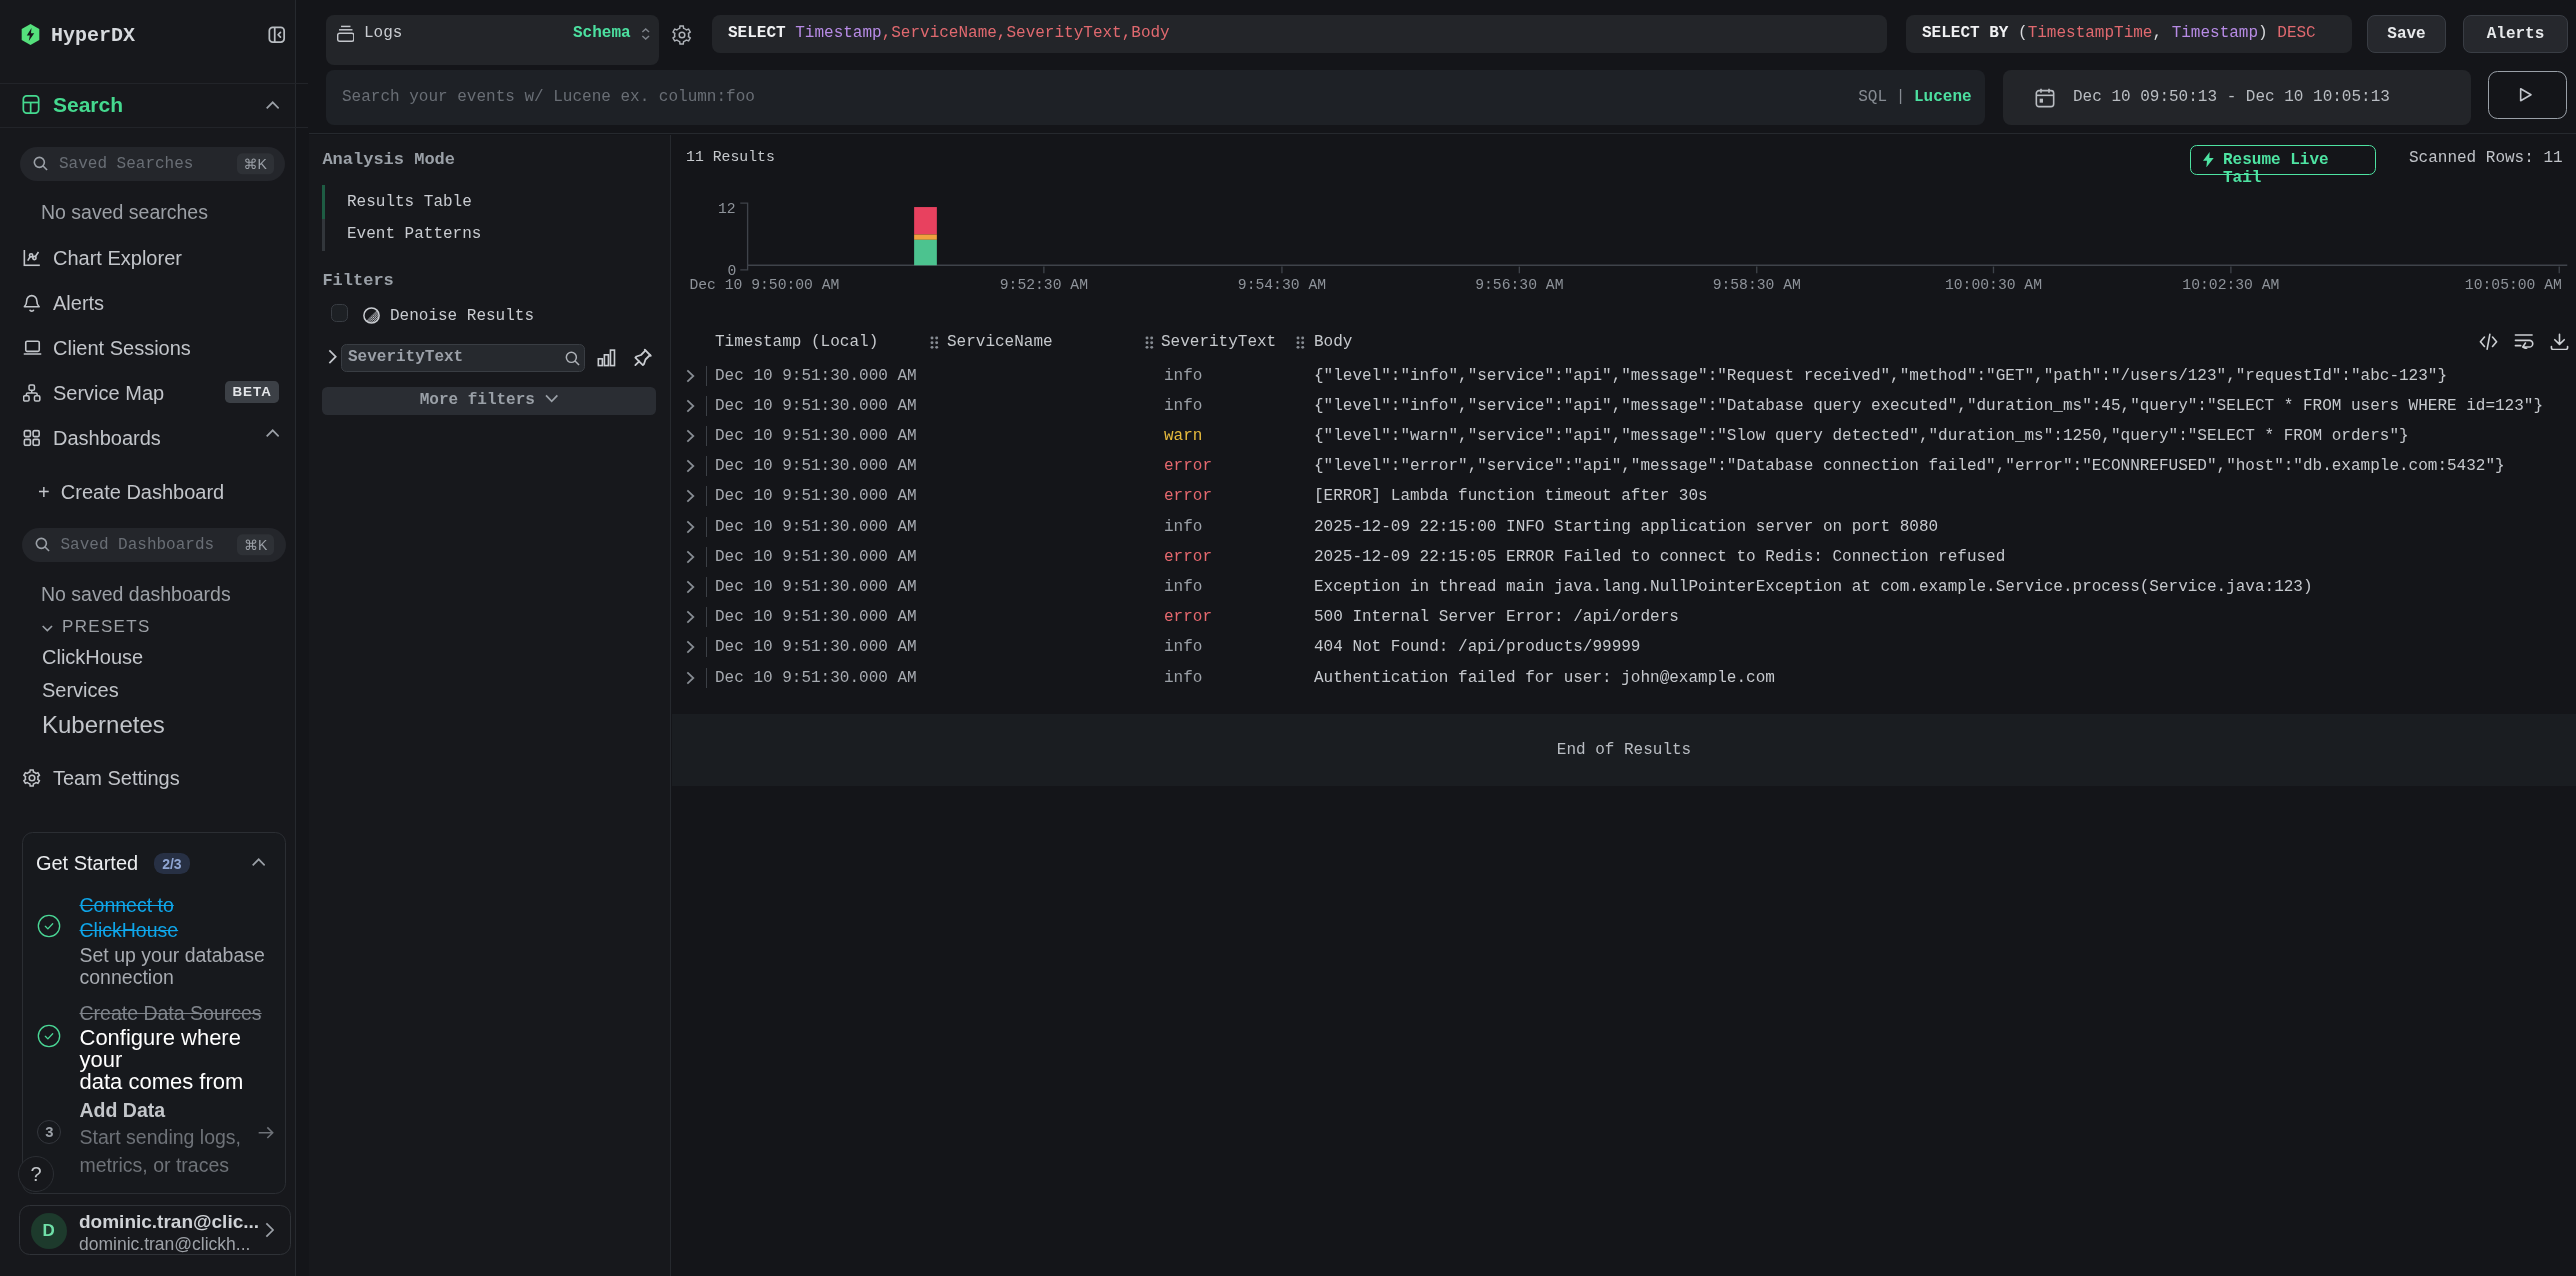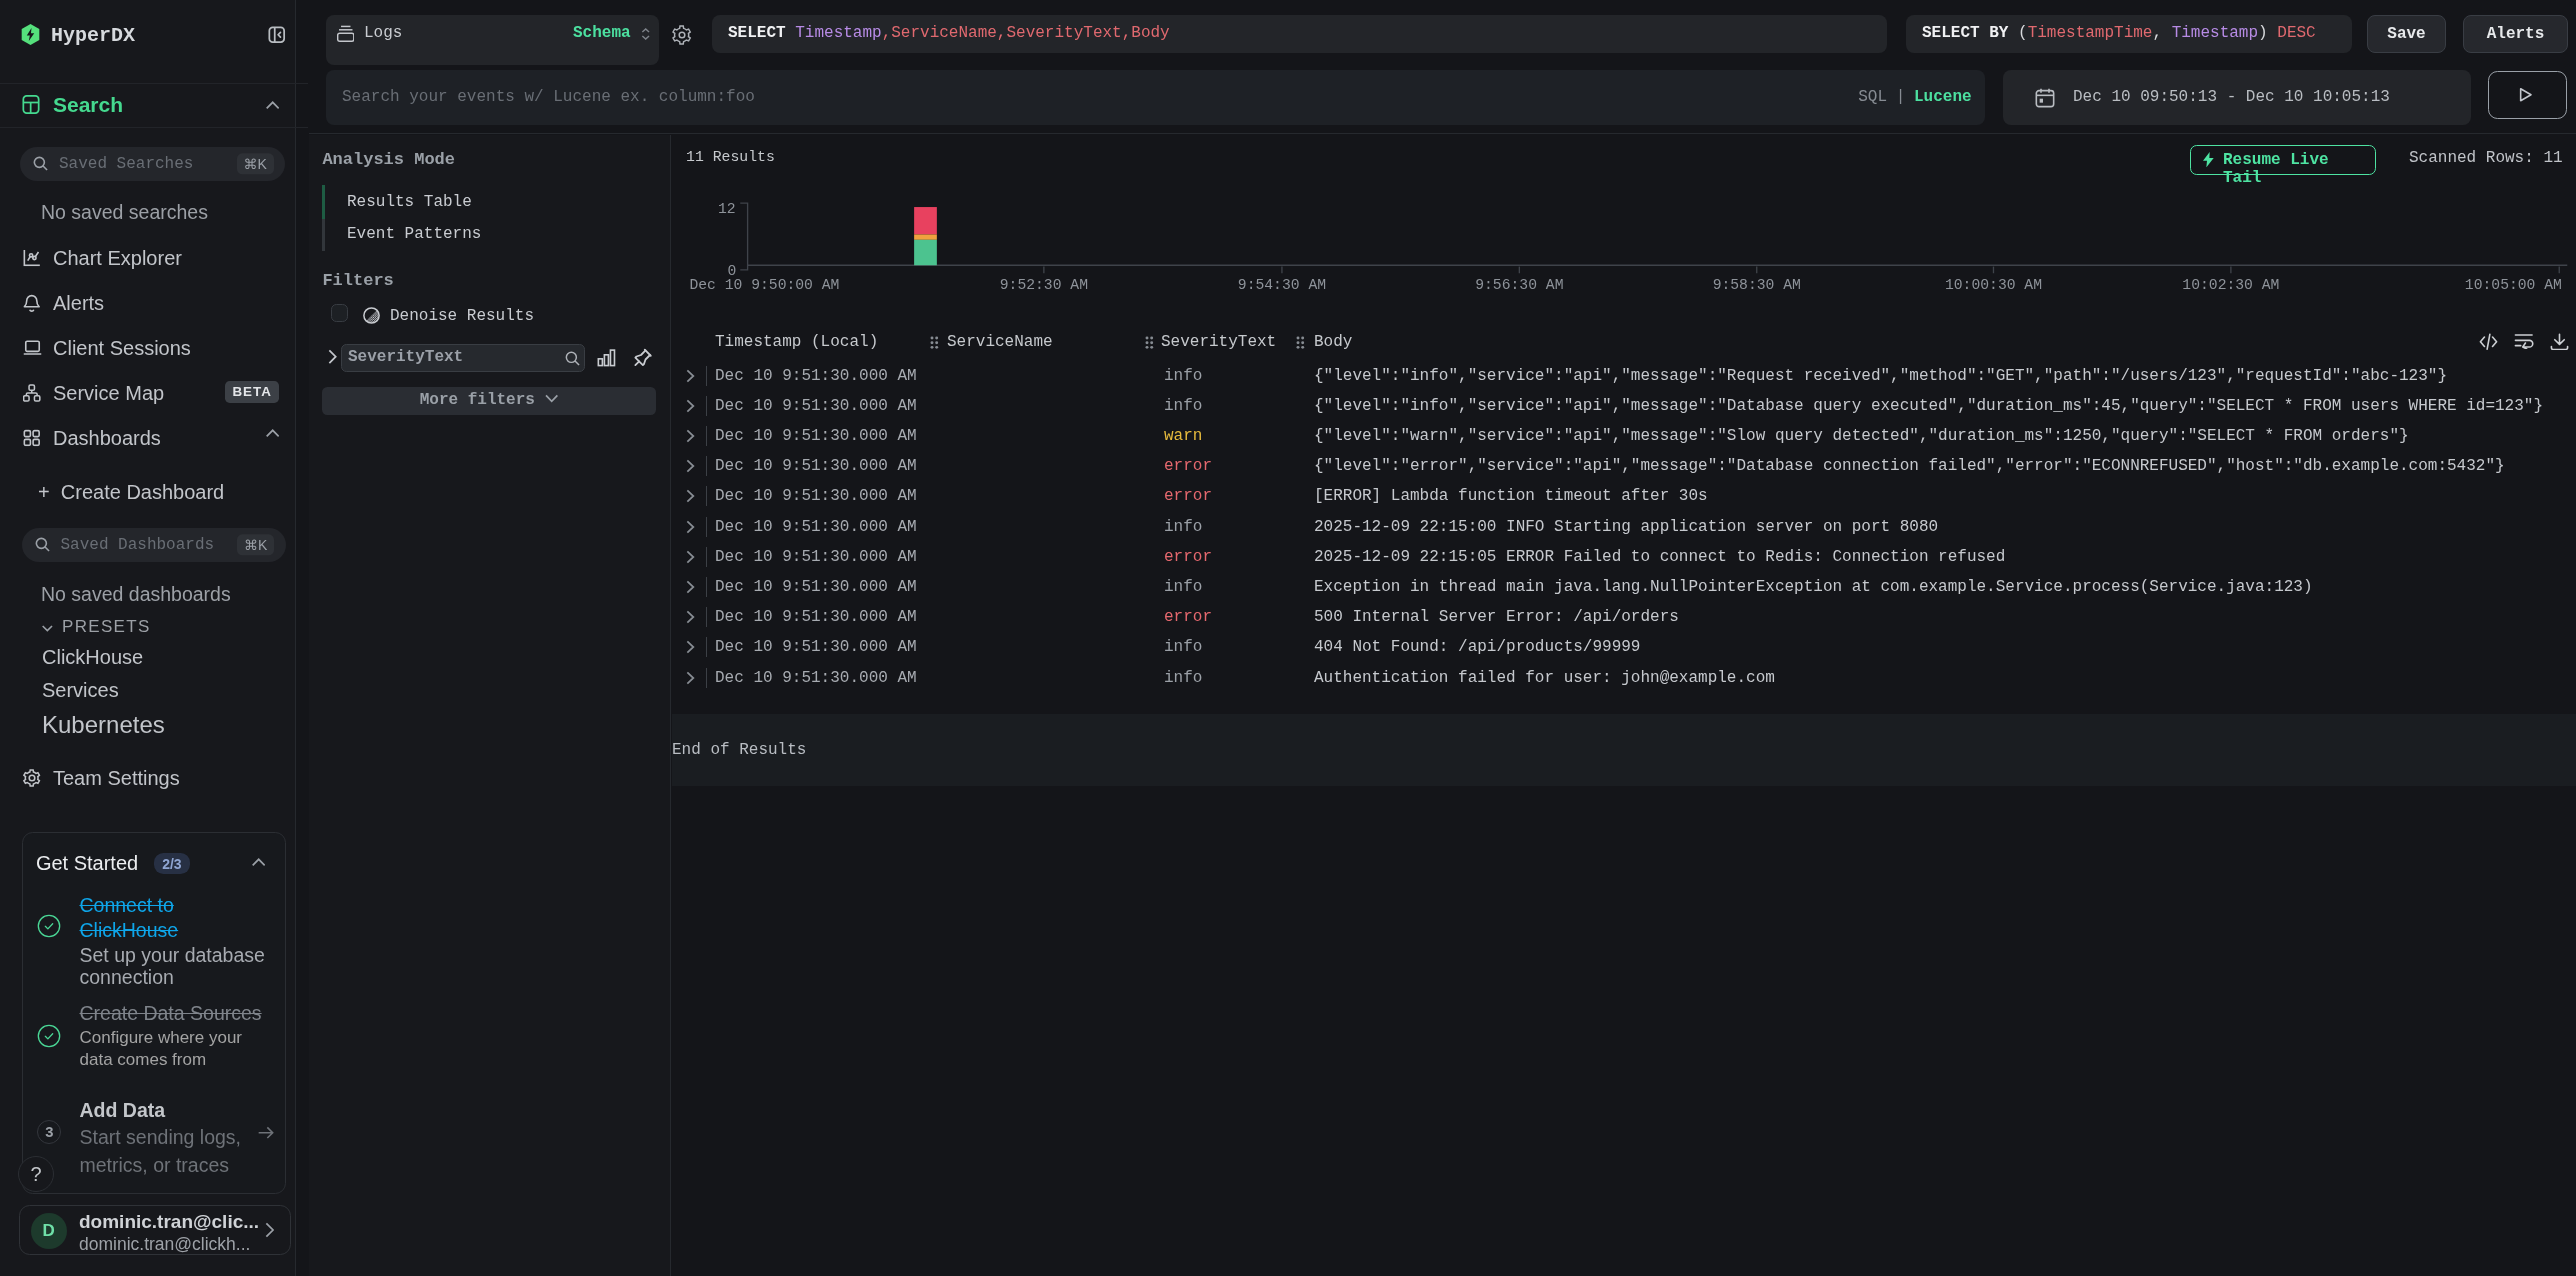--- a/index.html
+++ b/index.html
@@ -147,21 +147,21 @@
         <path d="M12.5 18.5 l3.8 3.8 l7.2 -7.6" stroke-linecap="round" stroke-linejoin="round"></path>
       </svg>
     <div class="abs sans" style="left:57px;top:60px;font-size:19.5px;color:#0ea5e9;text-decoration:line-through;line-height:25px">Connect to<br>ClickHouse</div>
     <div class="abs sans" style="left:57px;top:111px;font-size:19.5px;color:#a7abb1;line-height:22px">Set up your database<br>connection</div>
 
     <svg class="abs" style="left:14.8px;top:191px" width="24" height="24" viewBox="0 0 36 36" fill="none" stroke="#4ad796" stroke-width="2">
         <circle cx="18" cy="18" r="16"></circle>
         <path d="M12.5 18.5 l3.8 3.8 l7.2 -7.6" stroke-linecap="round" stroke-linejoin="round"></path>
       </svg>
     <div class="abs sans" style="left:57px;top:169px;font-size:19.5px;color:#7f848b;text-decoration:line-through">Create Data Sources</div>
-    <div class="abs sans" style="left:57px;top:194px;font-size:17px;color:#a3a3a3;line-height:22px">Configure where your<br>data comes from</div>
+    <div class="abs sans" style="left:57px;top:194px;font-size:22px;color:#ffffff;line-height:22px">Configure where your<br>data comes from</div>
 
     <div class="abs sans" style="left:14.8px;top:287px;width:24px;height:24px;border:1.3px solid #33363c;border-radius:50%;color:#9ba0a7;font-size:14.8px;font-weight:bold;text-align:center;line-height:22px">3</div>
     <div class="abs sans" style="left:57px;top:266px;font-size:19.5px;font-weight:bold;color:#c3c6ca">Add Data</div>
     <div class="abs sans" style="left:57px;top:291px;font-size:19.5px;color:#6e7278;line-height:27.5px">Start sending logs,<br>metrics, or traces</div>
     <svg class="abs" style="left:235px;top:293px" width="16" height="13.4" viewBox="0 0 24 20" fill="none" stroke="#6e7278" stroke-width="2.4">
         <path d="M1 10 h21 M14 2 l8 8 l-8 8"></path>
       </svg>
   </div>
   <div class="abs" style="left:18px;top:1156px;width:36px;height:36px;border:1.3px solid #2b2e33;border-radius:50%;background:#17181c;color:#c3c6ca;font-size:20px;text-align:center;line-height:34px;font-family:'Liberation Sans',sans-serif">?</div>
 
@@ -437,15 +437,15 @@
     </div>
   <div class="row" style="top:528px">
       <svg class="chev" width="8.7" height="14" viewBox="0 0 13 21" fill="none" stroke="#878c93" stroke-width="2.6">
         <path d="M2 2 l9 8.5 L2 19"></path>
       </svg>
       <div class="vbar"></div>
       <div class="ts">Dec 10 9:51:30.000 AM</div>
       <div class="sev sev-info">info</div>
       <div class="body">Authentication failed for user: john@example.com</div>
     </div>
-  <div class="abs" style="left:0;top:579px;width:1904px;height:72px;background:#1a1d21;color:#b9bdc3;line-height:72px">End of Results</div>
+  <div class="abs" style="left:0;top:579px;width:1904px;height:72px;background:#1a1d21;color:#b9bdc3;text-align:center;line-height:72px">End of Results</div>
 </div>
 
 
 </body></html>

